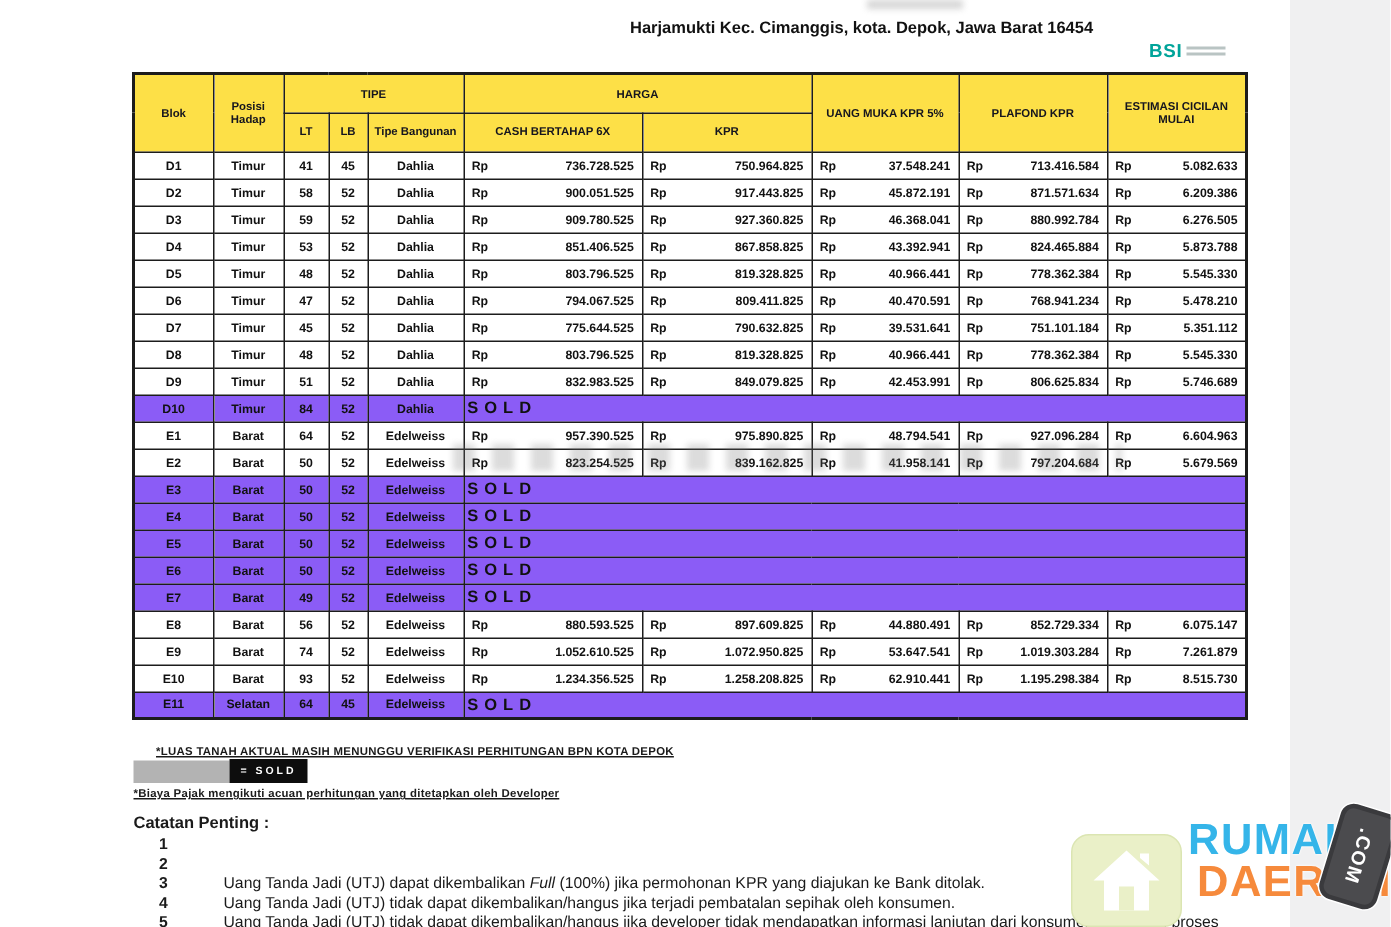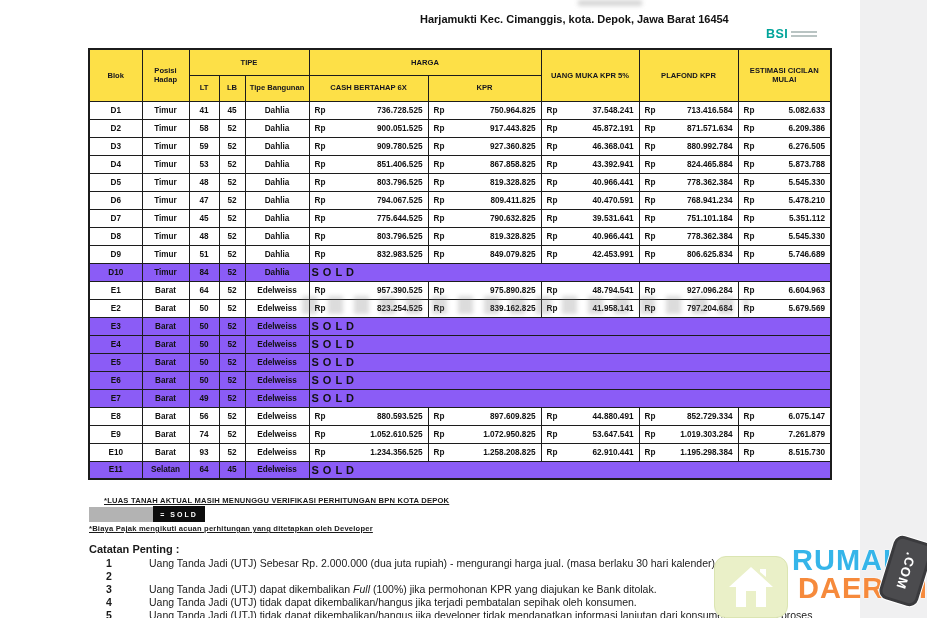--- a/index.html
+++ b/index.html
@@ -689,21 +689,20 @@
   <div class="black">= SOLD</div>
 </div>
 
 <div class="fn2">*Biaya Pajak mengikuti acuan perhitungan yang ditetapkan oleh Developer</div>
 
 <div class="notes-title">Catatan Penting :</div>
 
 <div class="notes">
   <div class="note">
     <span class="note-num">1</span>
-    <span class="note-text"><span>Uang Tanda Jadi (UTJ) Sebesar Rp. 2.000.000 (dua juta rupiah) - mengurangi harga jual. (masa berlaku 30 hari kalender)</span><span class="it"></span><span></span></span>
   </div>
   <div class="note">
     <span class="note-num">2</span>
   </div>
   <div class="note">
     <span class="note-num">3</span>
     <span class="note-text"><span>Uang Tanda Jadi (UTJ) dapat dikembalikan </span><span class="it">Full</span><span> (100%) jika permohonan KPR yang diajukan ke Bank ditolak.</span></span>
   </div>
   <div class="note">
     <span class="note-num">4</span>

